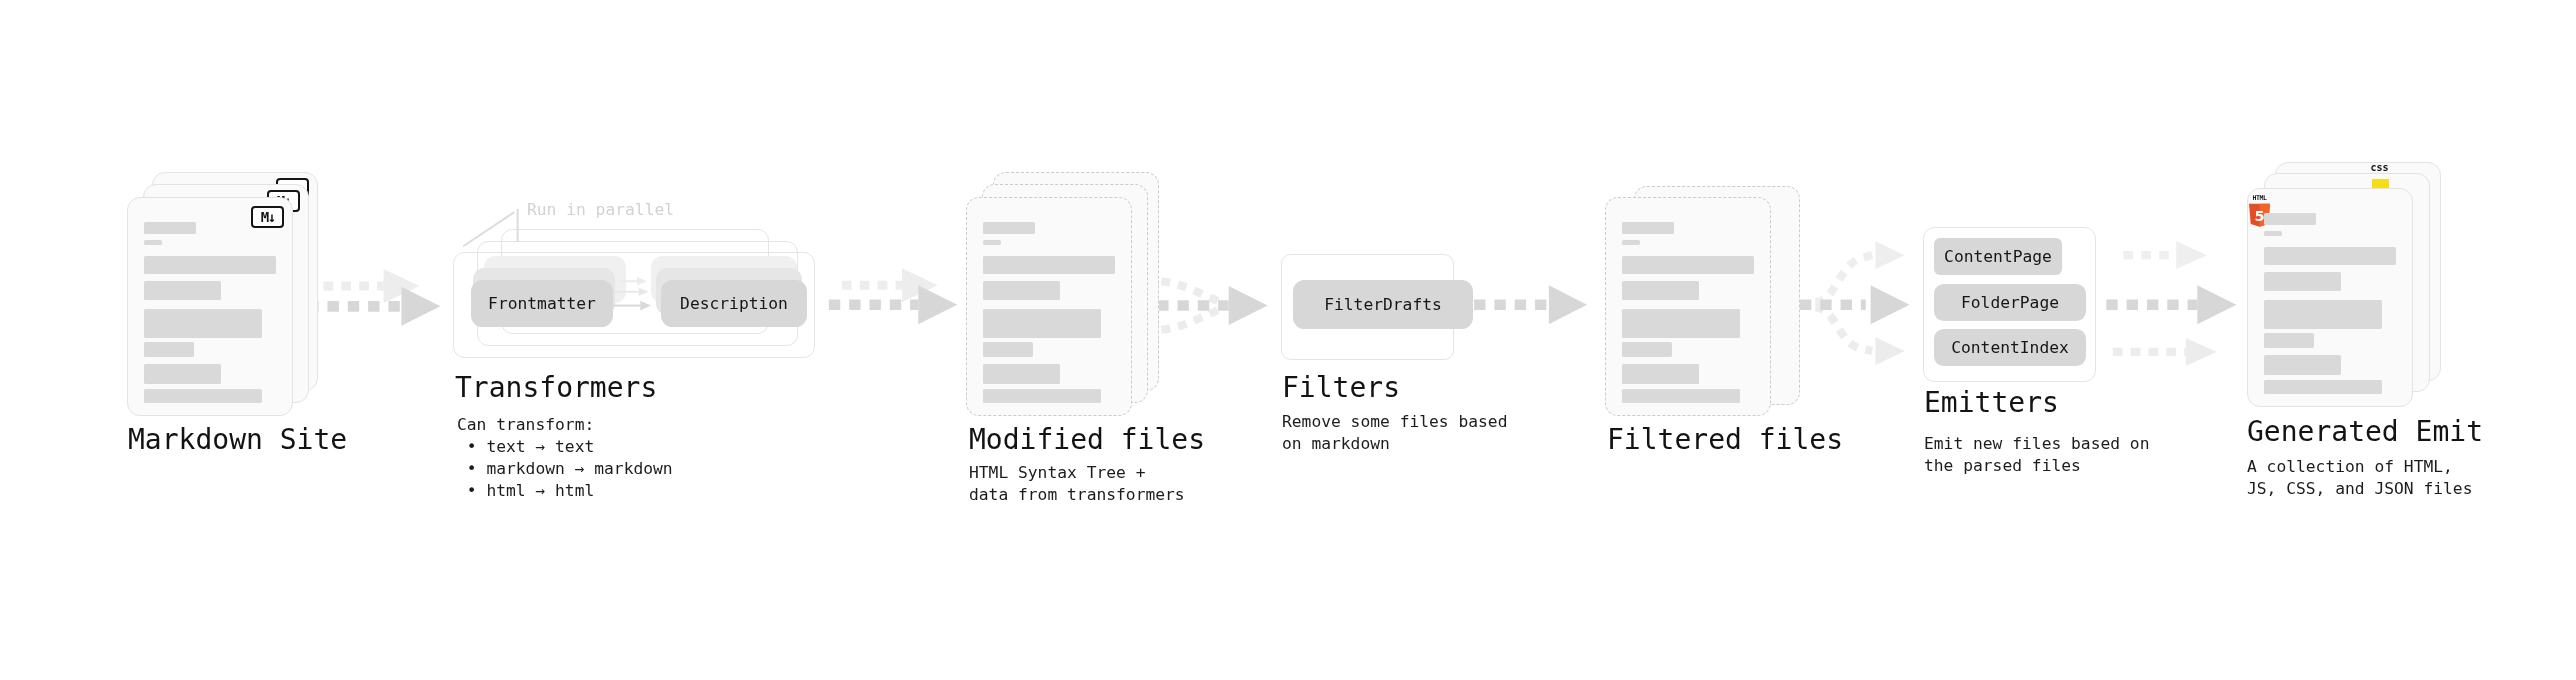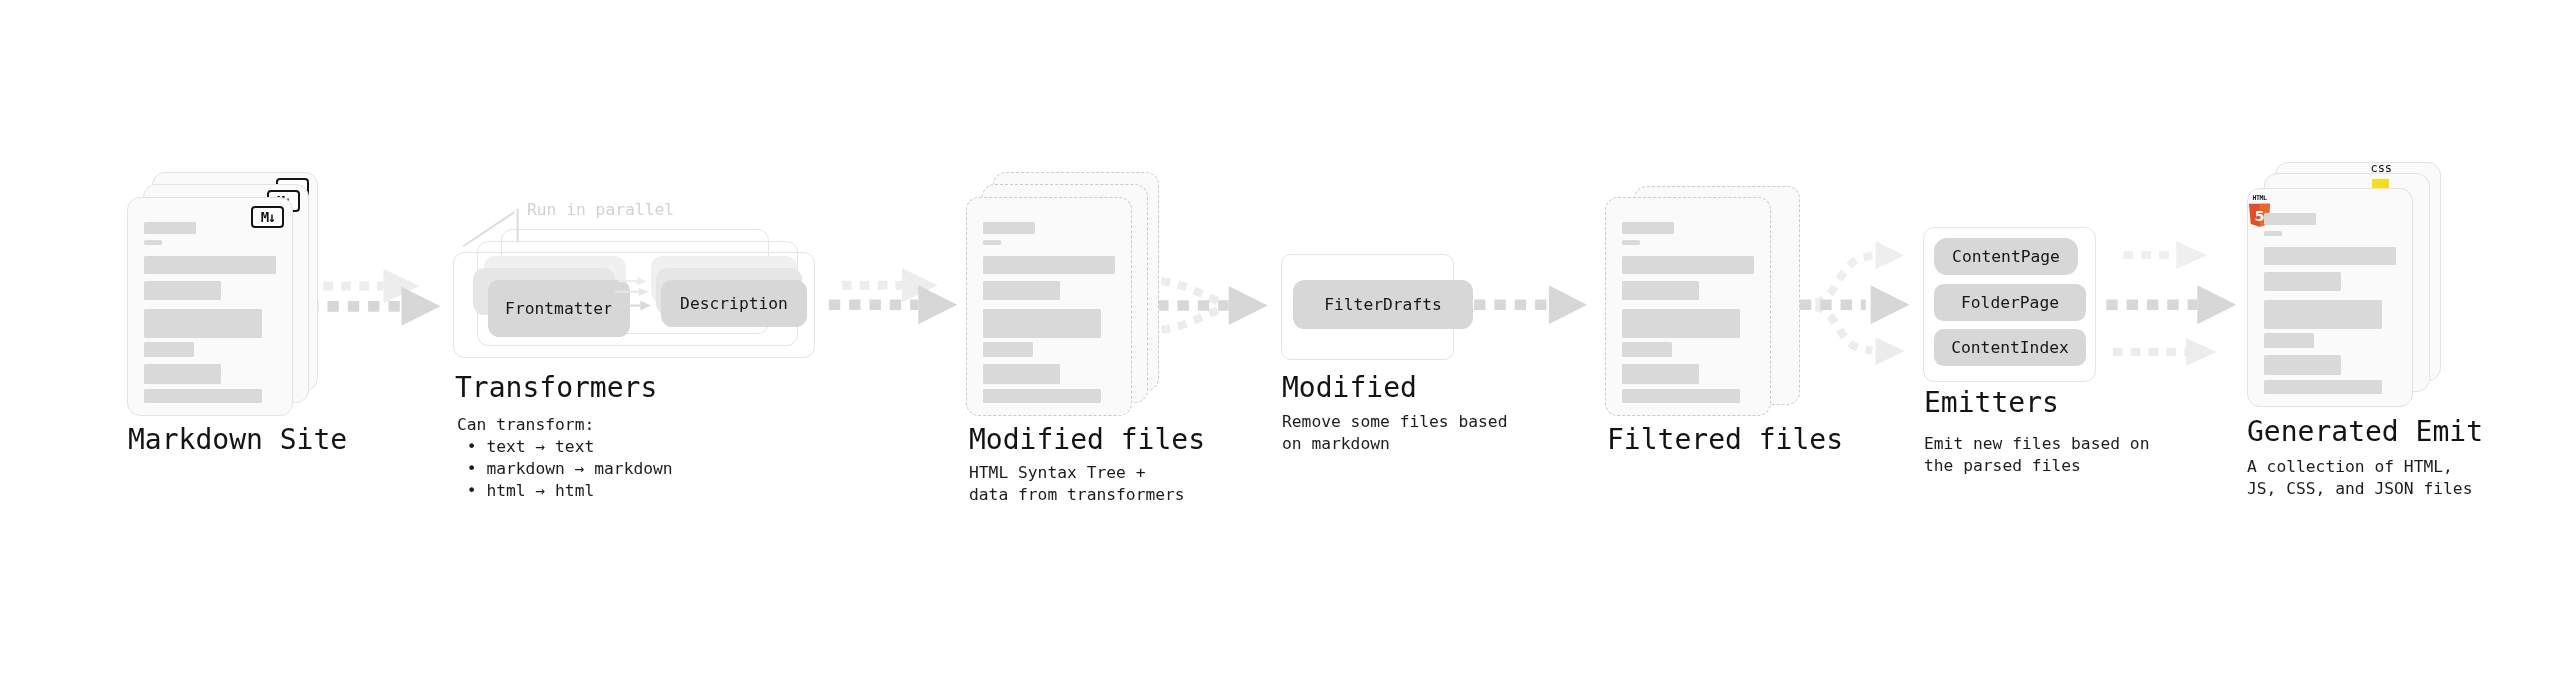--- a/index.html
+++ b/index.html
@@ -20,21 +20,21 @@
   .ghost2{background:#f0f0f0;}
   .heading{position:absolute;font-size:28px;font-weight:400;color:#131313;white-space:nowrap;line-height:1.1;}
   .note{position:absolute;font-size:16.3px;color:#1c1c1c;white-space:pre;line-height:1.35;}
   .annotation{position:absolute;font-size:16.3px;color:#d2d2d2;white-space:nowrap;}
   .md-badge{position:absolute;top:8.1px;right:8.1px;width:32.5px;height:22px;border:2.4px solid #141414;border-radius:4.1px;
             background:#ffffff;display:flex;align-items:center;justify-content:center;
             font-weight:bold;font-size:14px;color:#141414;box-sizing:border-box;letter-spacing:-1.6px;}
   .md-badge.back{top:4.9px;}
   .js-badge{position:absolute;top:4.9px;right:40px;width:17px;height:9.8px;background:#f5de19;}
   .css-badge{position:absolute;top:2.4px;right:55px;width:14.6px;text-align:center;}
-  .css-txt{display:block;font-size:12px;font-weight:normal;color:#111;line-height:6.5px;}
+  .css-txt{display:block;font-size:10px;font-weight:bold;color:#111;line-height:6.5px;}
   .css-bar{margin:0.8px auto 0;width:13px;height:2.4px;background:#2965f1;}
   .html5{position:absolute;top:4.9px;right:9px;}
 </style>
 </head>
 <body>
 
 <div id="canvas">
 
   <svg width="2576" height="681" viewBox="0 0 3170 838">
 
@@ -113,21 +113,21 @@
   </div>
 
   <div>
     <div class="obox" style="left:501px;top:229px;width:268px;height:105px"></div>
     <div class="obox" style="left:477px;top:241px;width:321px;height:105px"></div>
     <div class="pill ghost2" style="left:484px;top:256px;width:142px;height:47px"></div>
     <div class="pill ghost1" style="left:473px;top:268px;width:142px;height:47px"></div>
     <div class="pill ghost2" style="left:651px;top:256px;width:146px;height:47px"></div>
     <div class="pill ghost1" style="left:656px;top:268px;width:146px;height:47px"></div>
     <div class="obox" style="left:453px;top:252px;width:362px;height:106px"></div>
-    <div class="pill" style="left:488px;top:280px;width:142px;height:57px">Frontmatter</div>
+    <div class="pill" style="left:471px;top:280px;width:142px;height:47px">Frontmatter</div>
     <div class="pill" style="left:661px;top:280px;width:146px;height:47px">Description</div>
     <svg width="2576" height="681" viewBox="0 0 3170 838">
       <g>
         <line x1="761" y1="346" x2="784" y2="346" stroke="#ececec" stroke-width="2.5"></line>
         <polygon points="784,341 796,346 784,351" fill="#ececec"></polygon>
         <line x1="757" y1="359" x2="786" y2="359" stroke="#e7e7e7" stroke-width="2.5"></line>
         <polygon points="786,354 798,359 786,364" fill="#e7e7e7"></polygon>
         <line x1="752" y1="376" x2="788" y2="376" stroke="#d9d9d9" stroke-width="2.5"></line>
         <polygon points="788,370 801,376 788,382" fill="#d9d9d9"></polygon>
       </g>
@@ -160,21 +160,21 @@
         </div>
     </div>
     <div class="heading" style="left:969px;top:425px">Modified files</div>
     <div class="note" style="left:969px;top:462px">HTML Syntax Tree +
 data from transformers</div>
   </div>
 
   <div>
     <div class="obox" style="left:1281px;top:254px;width:173px;height:106px;border-radius:9.8px"></div>
     <div class="pill" style="left:1293px;top:280px;width:180px;height:49px">FilterDrafts</div>
-    <div class="heading" style="left:1282px;top:373px">Modified</div>
+    <div class="heading" style="left:1282px;top:373px">Filters</div>
     <div class="note" style="left:1282px;top:411px">Remove some files based
 on markdown</div>
   </div>
 
   <div>
     <div class="card dashedc" style="left:1634px;top:186px"></div>
     <div class="card dashedc" style="left:1605px;top:197px">
       <div class="skel">
           <div class="bar" style="width: 52px; height: 11.4px; margin-bottom: 6.5px;"></div>
           <div class="bar" style="width: 18px; height: 4.9px; margin-bottom: 10.6px;"></div>
@@ -184,21 +184,21 @@
           <div class="bar" style="width: 50px; height: 14.6px; margin-bottom: 6.5px;"></div>
           <div class="bar" style="width: 77px; height: 20.3px; margin-bottom: 4.9px;"></div>
           <div class="bar" style="width: 118px; height: 14px; margin-bottom: 0px;"></div>
         </div>
     </div>
     <div class="heading" style="left:1607px;top:425px">Filtered files</div>
   </div>
 
   <div>
     <div class="obox" style="left:1923px;top:227px;width:173px;height:155px"></div>
-    <div class="pill" style="left:1934px;top:238px;width:144px;height:37px;border-radius:13px">ContentPage</div>
+    <div class="pill" style="left:1934px;top:238px;width:128px;height:37px;border-radius:6px">ContentPage</div>
     <div class="pill" style="left:1934px;top:284px;width:152px;height:37px;border-radius:9.8px">FolderPage</div>
     <div class="pill" style="left:1934px;top:329px;width:152px;height:37px;border-radius:9.8px">ContentIndex</div>
     <div class="heading" style="left:1924px;top:388px">Emitters</div>
     <div class="note" style="left:1924px;top:433px">Emit new files based on
 the parsed files</div>
   </div>
 
   <div>
     <div class="card solid" style="left:2275px;top:162px">
       <div class="css-badge">

